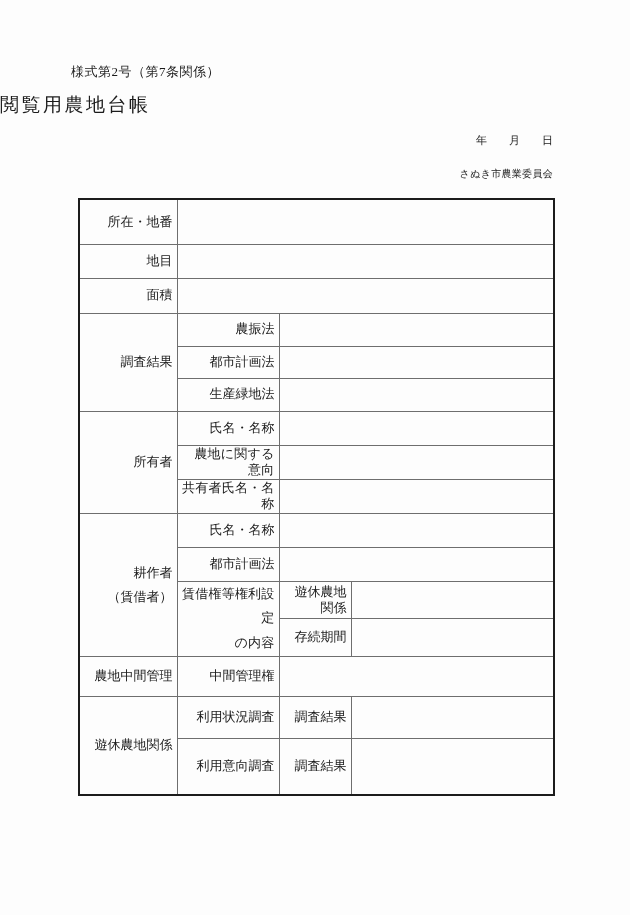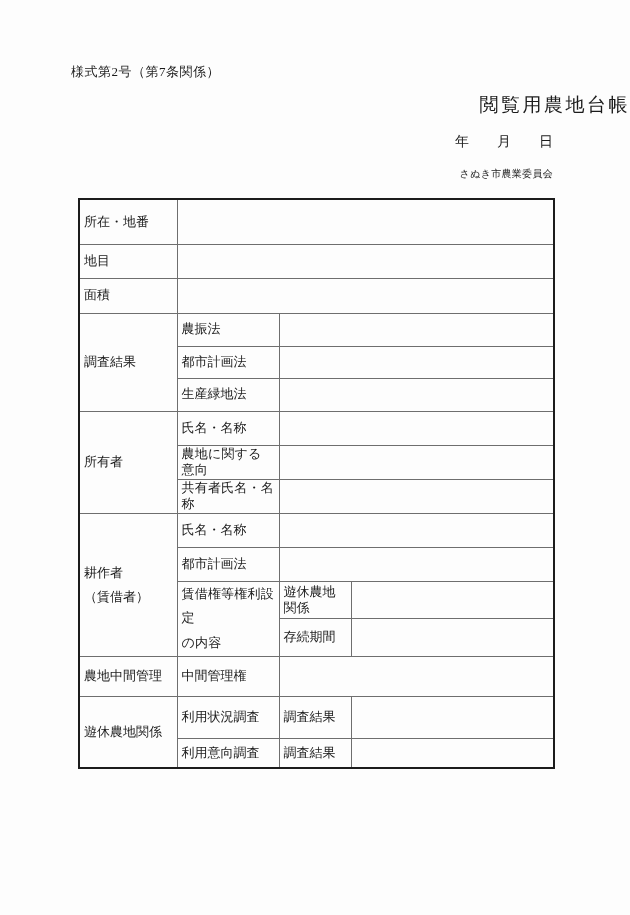--- a/index.html
+++ b/index.html
@@ -23,31 +23,31 @@
     top: 63px;
     font-size: 13px;
     letter-spacing: 0.5px;
     white-space: pre;
   }
   .doc-title {
     position: absolute;
     left: 0;
     right: 0;
     top: 92px;
-    text-align: right;
+    text-align: left;
     font-size: 19px;
     font-weight: normal;
     letter-spacing: 2.5px;
     margin: 0;
   }
   .date-line {
     position: absolute;
     right: 77px;
     top: 133px;
-    font-size: 14px;
+    font-size: 11px;
     white-space: pre;
   }
   .org-line {
     position: absolute;
     right: 77px;
     top: 167px;
     font-size: 10px;
     letter-spacing: 0.3px;
     white-space: pre;
   }
@@ -59,21 +59,21 @@
     border-collapse: collapse;
     table-layout: fixed;
     border: 2px solid #1c1c1c;
   }
   table.ledger td {
     border: 1px solid #6e6e6e;
     padding: 0 4px;
     font-size: 13px;
     line-height: 1.25;
     vertical-align: middle;
-    text-align: left;
+    text-align: right;
     overflow: hidden;
   }
   td.value-cell {
     text-align: left;
   }
   td.small {
     font-size: 10.5px;
     letter-spacing: 0.2px;
   }
   td.two-line span {
@@ -183,21 +183,21 @@
       <td>中間管理権</td>
       <td colspan="2" class="value-cell"></td>
     </tr>
 
     <tr style="height:42px">
       <td rowspan="2">遊休農地関係</td>
       <td>利用状況調査</td>
       <td>調査結果</td>
       <td class="value-cell"></td>
     </tr>
-    <tr style="height:30px">
+    <tr style="height:57px">
       <td>利用意向調査</td>
       <td>調査結果</td>
       <td class="value-cell"></td>
     </tr>
 
   </tbody>
     </table>
 </div>
 
 </body></html>

